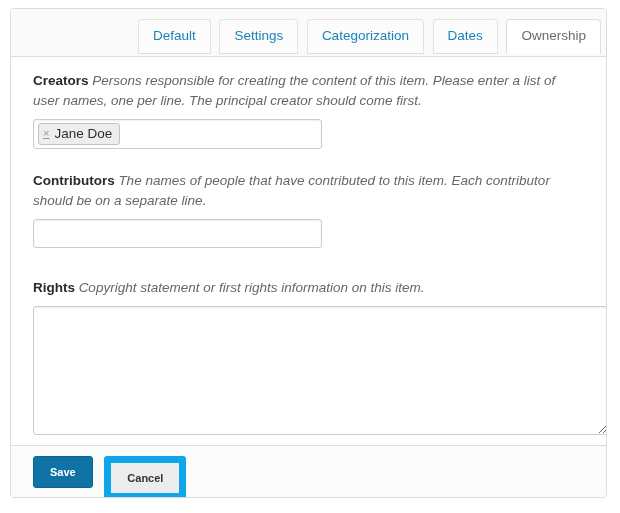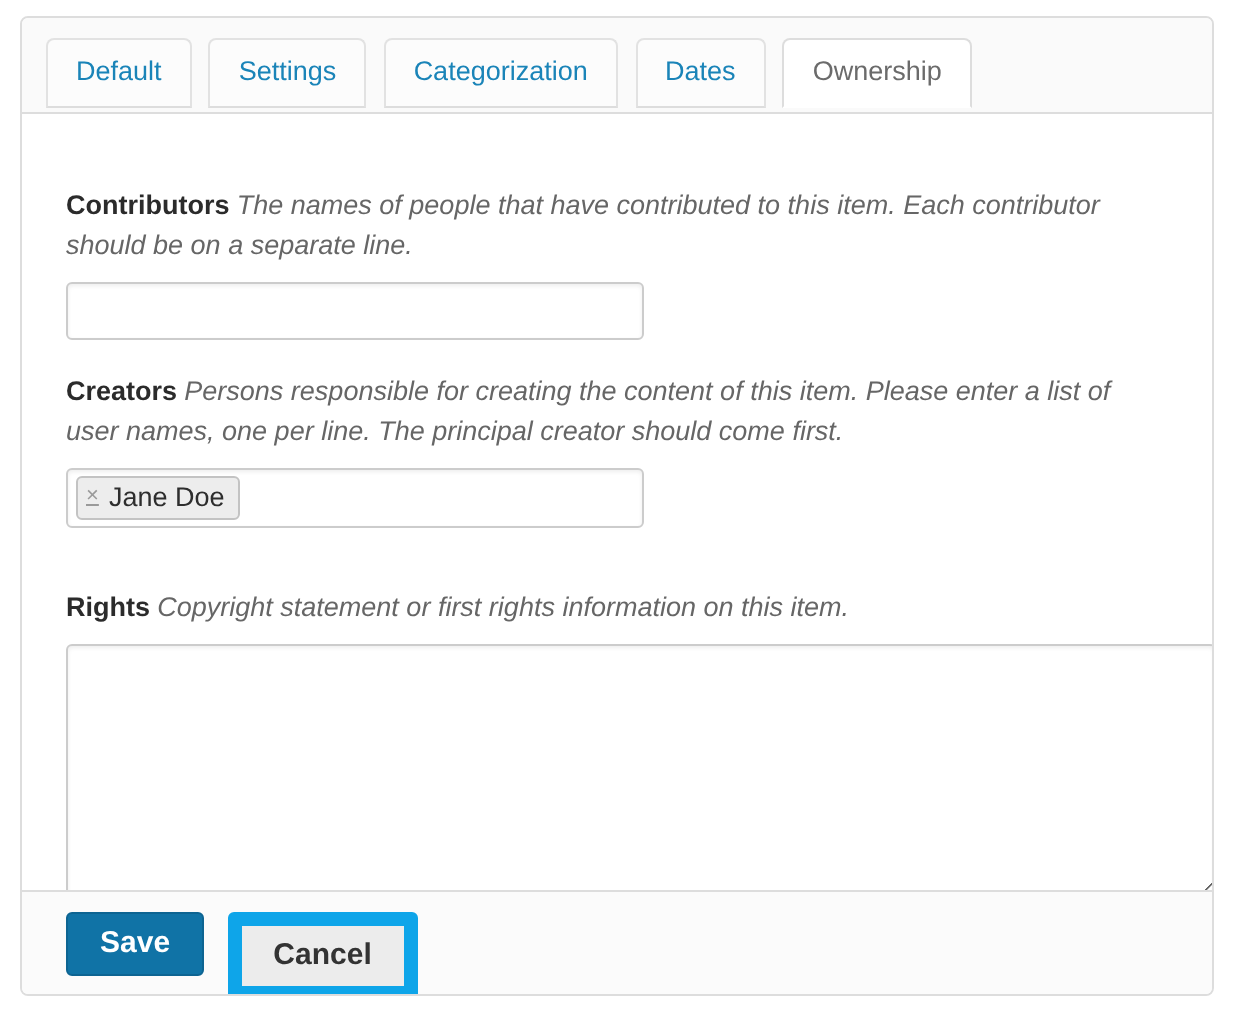--- a/index.html
+++ b/index.html
@@ -32,20 +32,21 @@
 
   
   .tab-bar {
     position: relative;
     height: 48px;
     background: #fafafa;
     border-bottom: 1px solid #dddddd;
     padding: 10px 0 0 12px;
     box-sizing: border-box;
     white-space: nowrap;
+    text-align: right;
   }
   .tab {
     display: inline-block;
     vertical-align: bottom;
     padding: 8px 14px 9px 14px;
     margin-right: 5px;
     font-size: 13.5px;
     line-height: 16px;
     color: #1a84b8;
     background: #fcfcfc;
@@ -170,21 +171,21 @@
     bottom: 0;
     height: 52px;
     background: #fbfbfb;
     border-top: 1px solid #dddddd;
     padding: 10px 0 0 22px;
     box-sizing: border-box;
   }
   .btn {
     display: inline-block;
     font-family: "Liberation Sans", sans-serif;
-    font-size: 15px;
+    font-size: 11px;
     font-weight: bold;
     line-height: 16px;
     padding: 7px 16px;
     border-radius: 3px;
     cursor: pointer;
     box-sizing: border-box;
     vertical-align: top;
   }
   .btn-primary {
     color: #ffffff;
@@ -207,39 +208,39 @@
   <div class="tab-bar">
     <div class="tab">Default</div>
     <div class="tab">Settings</div>
     <div class="tab">Categorization</div>
     <div class="tab">Dates</div>
     <div class="tab is-active">Ownership</div>
   </div>
 
   <div class="panel-body">
 
-    <div class="field-block" style="margin-top:22px;">
-      <div class="field-head">
-        <span class="field-label">Contributors</span><span> </span><span class="field-hint">The names of people that have contributed to this item. Each contributor should be on a separate line.</span>
-      </div>
-      <input class="text-input" type="text" placeholder="" style="">
-    </div>
-
     <div class="field-block">
       <div class="field-head">
         <span class="field-label">Creators</span><span> </span><span class="field-hint">Persons responsible for creating the content of this item. Please enter a list of user names, one per line. The principal creator should come first.</span>
       </div>
       <div class="token-input">
         <span class="token">
             <span class="token-remove">×</span>
             <span class="token-label">Jane Doe</span>
           </span>
       </div>
     </div>
 
+    <div class="field-block" style="margin-top:22px;">
+      <div class="field-head">
+        <span class="field-label">Contributors</span><span> </span><span class="field-hint">The names of people that have contributed to this item. Each contributor should be on a separate line.</span>
+      </div>
+      <input class="text-input" type="text" placeholder="" style="">
+    </div>
+
     <div class="field-block" style="margin-top:30px;">
       <div class="field-head">
         <span class="field-label">Rights</span><span> </span><span class="field-hint">Copyright statement or first rights information on this item.</span>
       </div>
       <textarea class="text-area" placeholder="" style=""></textarea>
     </div>
 
   </div>
 
   <div class="panel-footer">

